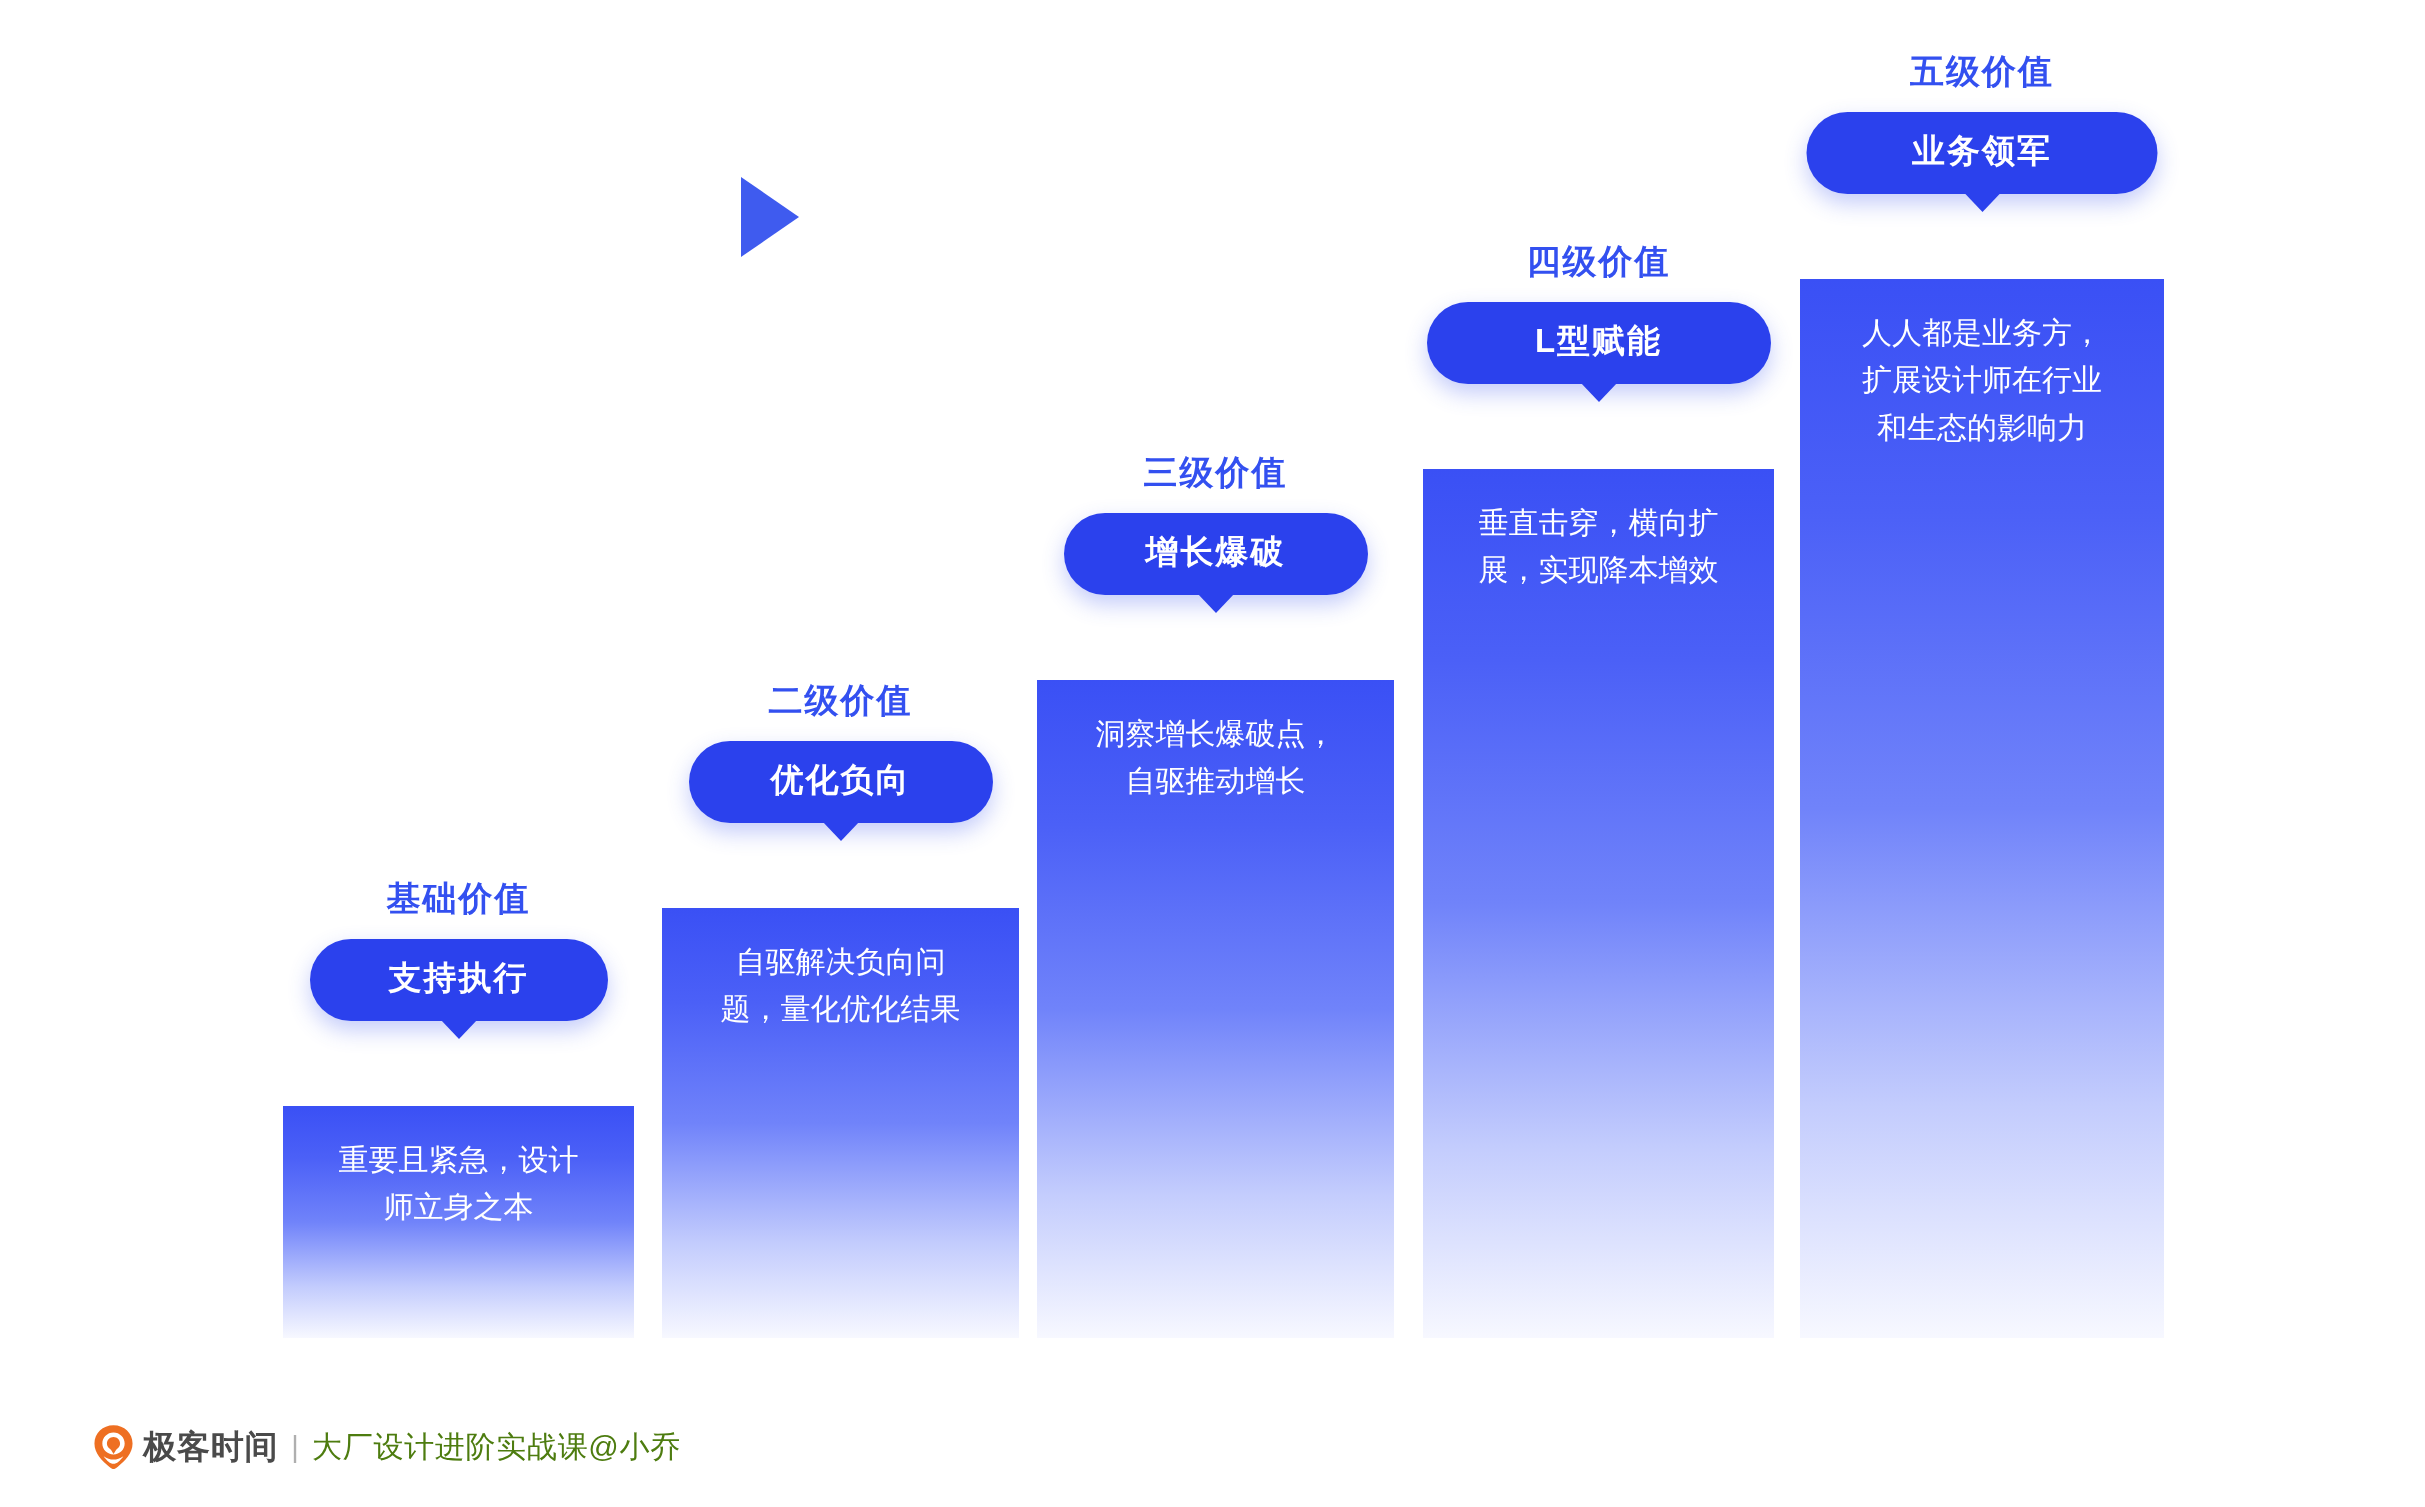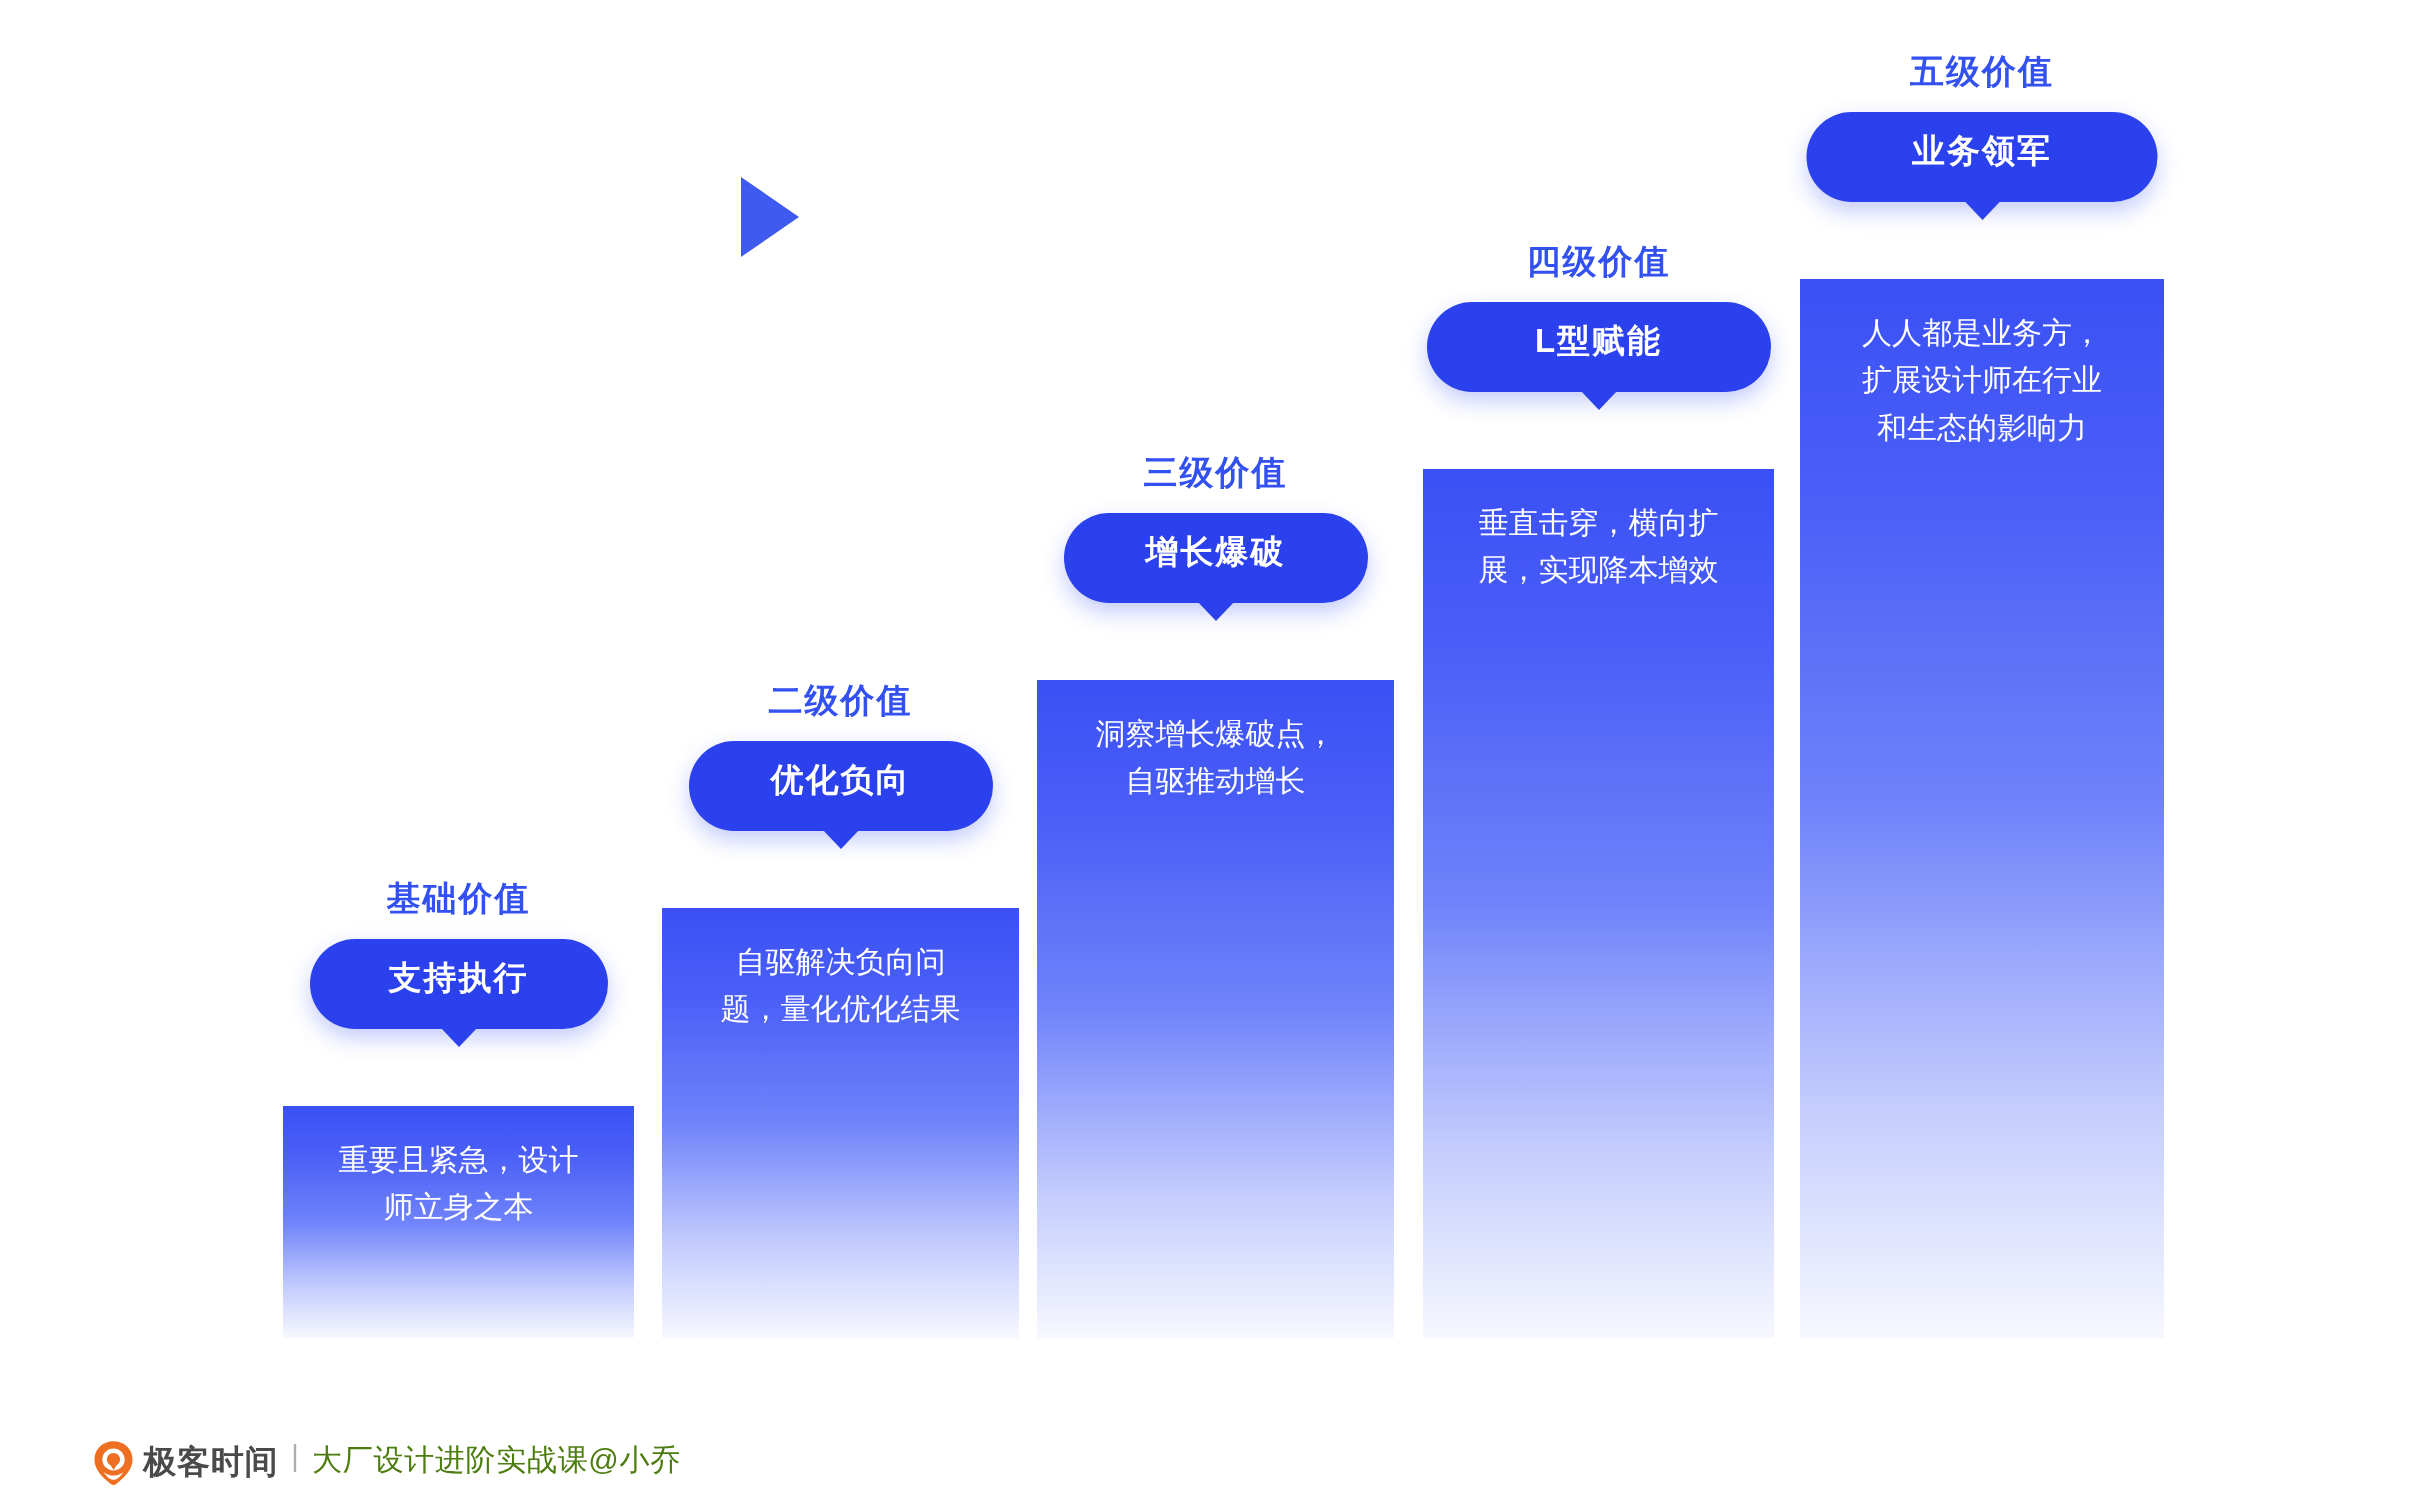--- a/index.html
+++ b/index.html
@@ -72,21 +72,21 @@
     position:absolute;
     left:50%;
     transform:translateX(-50%);
     background:#2B41ED;
     border-radius:661px;
     color:#ffffff;
     font-size:33px;
     font-weight:bold;
     letter-spacing:2px;
     text-align:center;
-    padding:17px 0 28px 0;
+    padding:17px 0 20px 0;
     box-shadow:0 9.3px 22.5px rgba(60,86,240,.30);
     white-space:nowrap;
   }
   .pill-tail{
     position:absolute;
     left:50%;
     transform:translateX(-50%);
     bottom:-18px;
     width:0;
     height:0;
@@ -104,22 +104,23 @@
     font-size:34px;
     font-weight:bold;
     letter-spacing:2px;
     white-space:nowrap;
   }
 
   
   #footer{
     position:absolute;
     left:93px;
-    bottom:22px;
+    bottom:38px;
     display:flex;
+    align-items:center;
   }
   #logo-mark{
     width:41px;
     height:46px;
     margin-right:9.3px;
     flex:none;
   }
   #brand-name{
     color:#4A4A4A;
     font-size:33px;

